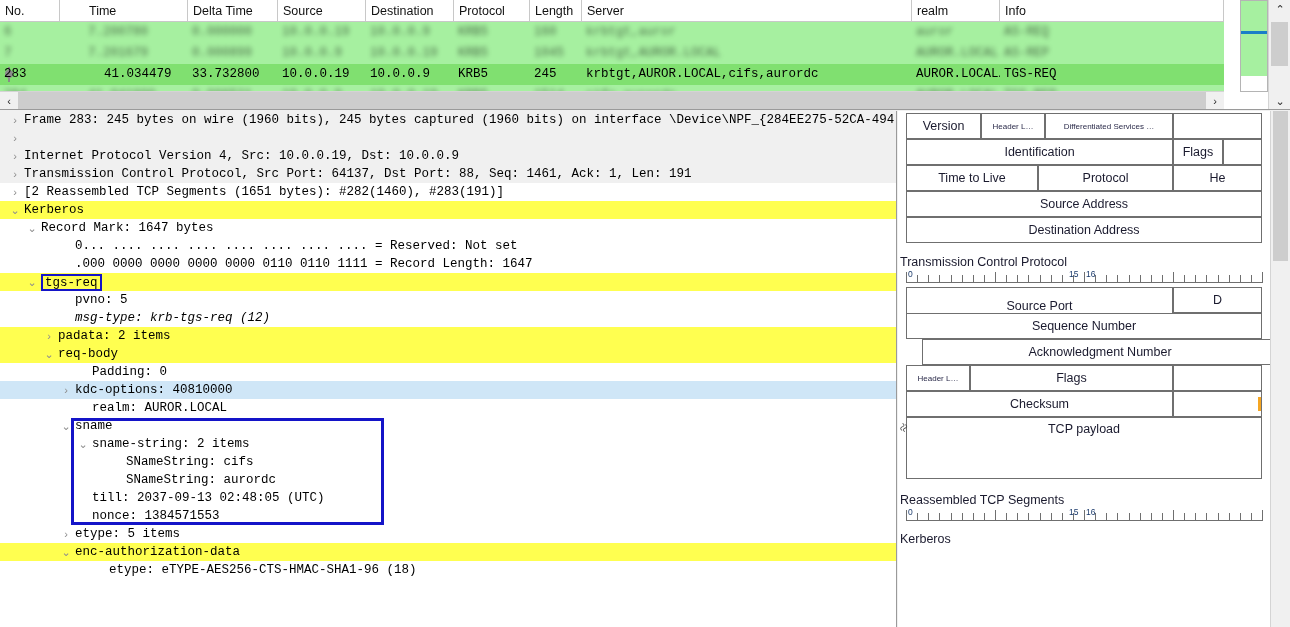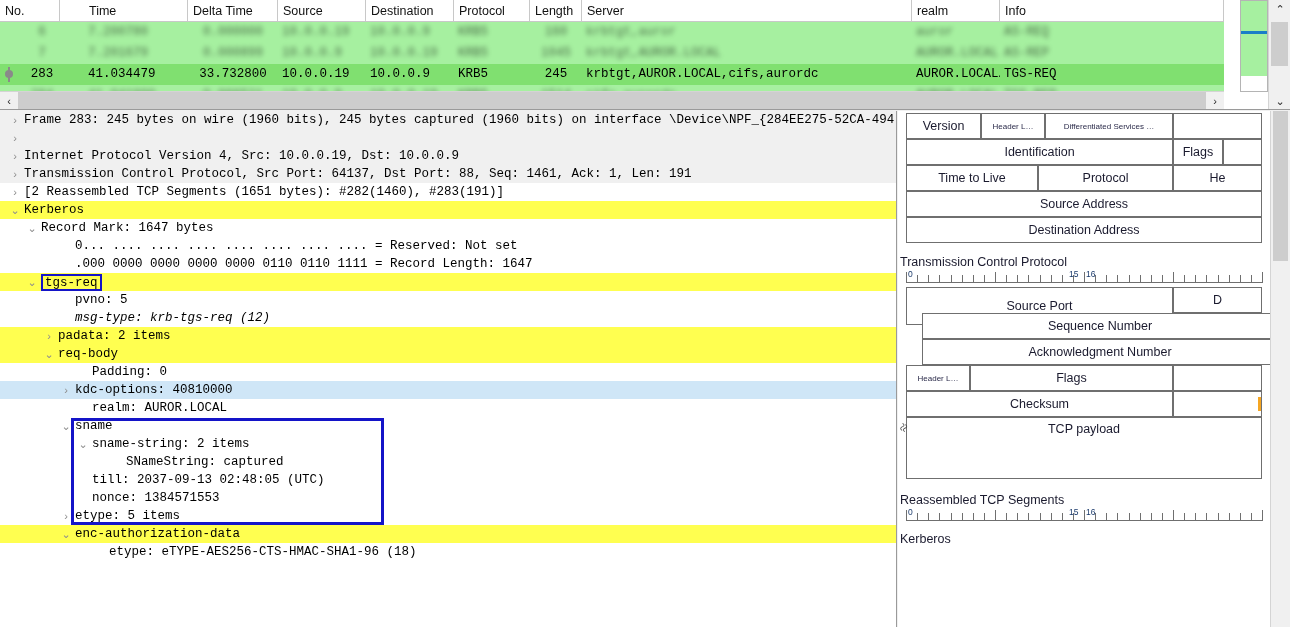--- a/index.html
+++ b/index.html
@@ -46,21 +46,21 @@
     font-family: "Liberation Mono", monospace;
     font-size: 12.5px;
     white-space: nowrap;
   }
   .plist-row.light { background: #a6f0a0; }
   .plist-row.sel   { background: #80e070; }
   .plist-row .cell {
     position: absolute; top: 0; height: 21px; overflow: hidden;
     padding: 0 4px;
   }
-  .plist-row .cell.num { text-align: center; }
+  .plist-row .cell.num { text-align: left; }
   .blurred { filter: blur(2.6px); opacity: .55; }
   .rowmarker {
     position: absolute; left: 4px; top: 3px; width: 9px; height: 15px;
   }
   .rowmarker .stalk { position: absolute; left: 4px; top: 0; width: 2px; height: 15px; background: #8a8a8a; }
   .rowmarker .ball  { position: absolute; left: 1px; top: 3px; width: 8px; height: 8px; border-radius: 50%; background: #8a8a8a; }
 
   
   #plist-hscroll {
     position: absolute; left: 0; bottom: 0; width: 1224px; height: 18px;
@@ -213,21 +213,21 @@
             <div class="cell blurred" style="left: 582px; width: 330px;">krbtgt,AUROR.LOCAL</div>
             <div class="cell blurred" style="left: 912px; width: 88px;">AUROR.LOCAL</div>
             <div class="cell blurred" style="left: 1000px; width: 224px;">AS-REP</div>
           </div>
           <div class="plist-row sel">
             <div class="rowmarker">
               <div class="stalk"></div>
               <div class="ball"></div>
             </div>
             <div class="cell num" style="left: 0px; width: 84px;">283</div>
-            <div class="cell" style="left: 84px; width: 104px;">41.034479</div>
+            <div class="cell" style="left: 100px; width: 104px;">41.034479</div>
             <div class="cell num" style="left: 188px; width: 90px;">33.732800</div>
             <div class="cell" style="left: 278px; width: 88px;">10.0.0.19</div>
             <div class="cell" style="left: 366px; width: 88px;">10.0.0.9</div>
             <div class="cell" style="left: 454px; width: 76px;">KRB5</div>
             <div class="cell num" style="left: 530px; width: 52px;">245</div>
             <div class="cell" style="left: 582px; width: 330px;">krbtgt,AUROR.LOCAL,cifs,aurordc</div>
             <div class="cell" style="left: 912px; width: 88px;">AUROR.LOCAL…</div>
             <div class="cell" style="left: 1000px; width: 224px;">TGS-REQ</div>
           </div>
           <div class="plist-row light">
@@ -331,21 +331,24 @@
         </div>
         <div class="tree-row">
           <span class="twisty" style="left: 59px;">⌄</span>
           <span class="txt" style="left: 75px;">sname</span>
         </div>
         <div class="tree-row">
           <span class="twisty" style="left: 76px;">⌄</span>
           <span class="txt" style="left: 92px;">sname-string: 2 items</span>
         </div>
         <div class="tree-row">
-          <span class="txt" style="left: 126px;">SNameString: captured</span>
+          <span class="txt" style="left: 126px;">SNameString: cifs</span>
+        </div>
+        <div class="tree-row">
+          <span class="txt" style="left: 126px;">SNameString: aurordc</span>
         </div>
         <div class="tree-row">
           <span class="txt" style="left: 92px;">till: 2037-09-13 02:48:05 (UTC)</span>
         </div>
         <div class="tree-row">
           <span class="txt" style="left: 92px;">nonce: 1384571553</span>
         </div>
         <div class="tree-row">
           <span class="twisty" style="left: 59px;">›</span>
           <span class="txt" style="left: 75px;">etype: 5 items</span>
@@ -410,21 +413,21 @@
           <div class="tick" style="left: 323px;"></div>
           <div class="tick" style="left: 334px;"></div>
           <div class="tick" style="left: 345px;"></div>
           <div class="tick major" style="left: 356px;"></div>
           <div class="lbl" style="left: 2px;">0</div>
           <div class="lbl" style="left: 163px;">15</div>
           <div class="lbl" style="left: 180px;">16</div>
         </div>
         <div class="dgm-field" style="left: 8px; top: 176px; width: 267px; height: 38px;">Source Port</div>
         <div class="dgm-field" style="left: 275px; top: 176px; width: 89px; height: 26px;">D</div>
-        <div class="dgm-field" style="left: 24px; top: 202px; width: 356px; height: 26px;">Sequence Number</div>
+        <div class="dgm-field" style="left: 8px; top: 202px; width: 356px; height: 26px;">Sequence Number</div>
         <div class="dgm-field" style="left: 8px; top: 228px; width: 356px; height: 26px; margin-left: 16px;">Acknowledgment Number</div>
         <div class="dgm-field small" style="left: 8px; top: 254px; width: 64px; height: 26px;">Header L…</div>
         <div class="dgm-field" style="left: 72px; top: 254px; width: 203px; height: 26px;">Flags</div>
         <div class="dgm-field" style="left: 275px; top: 254px; width: 89px; height: 26px;"></div>
         <div class="dgm-field" style="left: 8px; top: 280px; width: 267px; height: 26px;">Checksum</div>
         <div class="dgm-field" style="left: 275px; top: 280px; width: 89px; height: 26px;"></div>
         <div class="dgm-field" style="left: 8px; top: 306px; width: 356px; height: 62px; align-items: flex-start; padding-top: 4px;">TCP payload</div>
         <div class="squiggle" style="left: 2px; top: 308px; transform: rotate(-65deg);">≈</div>
         <div class="orange-mark" style="left: 360px; top: 286px; height: 14px;"></div>
         <div class="proto-label" style="left: 2px; top: 382px;">Reassembled TCP Segments</div>

